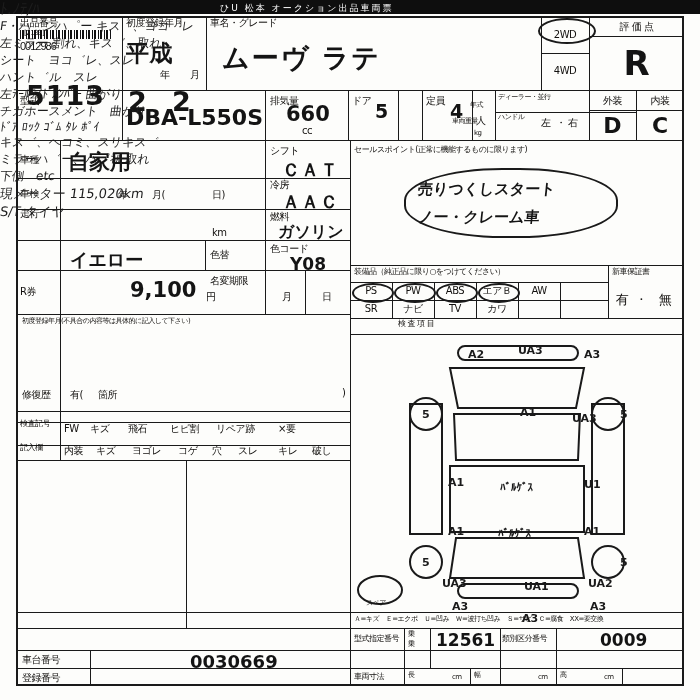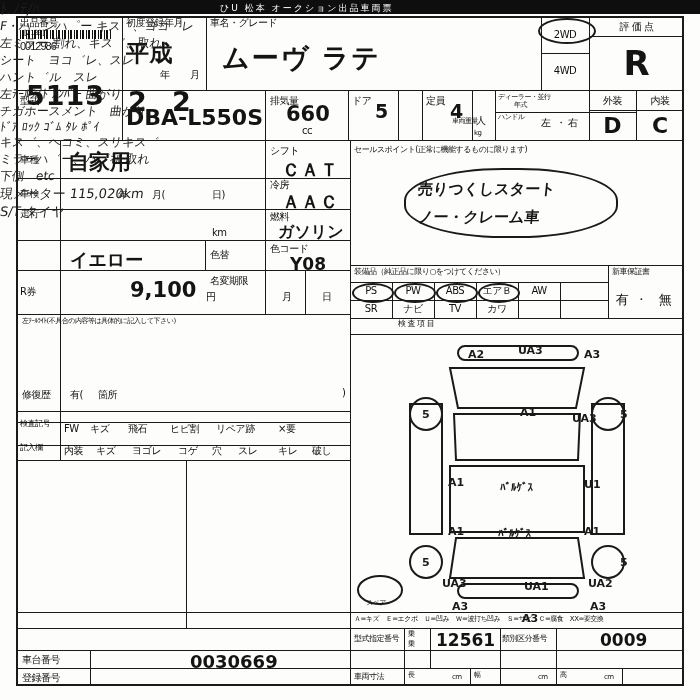--- a/index.html
+++ b/index.html
@@ -185,21 +185,21 @@
 
   <div class="cell lbl" style="left:352px;top:96px;">ドア</div>
   <div class="cell hand" style="left:375px;top:100px;font-size:19px;">5</div>
 
   <div class="cell lbl" style="left:426px;top:96px;">定員</div>
   <div class="cell hand" style="left:450px;top:100px;font-size:19px;">4</div>
   <div class="cell lbl" style="left:476px;top:116px;">人</div>
 
   <div class="ln hl" style="left:495px;top:112px;width:141px;"></div>
   <div class="cell lbl-xs" style="left:498px;top:94px;">ディーラー・並行</div>
-  <div class="cell lbl-xs" style="left:514px;top:102px;">年式</div>
+  <div class="cell lbl-xs" style="left:470px;top:102px;">年式</div>
   <div class="cell lbl-xs" style="left:498px;top:114px;">ハンドル</div>
   <div class="cell lbl" style="left:541px;top:118px;">左</div>
   <div class="cell lbl" style="left:556px;top:118px;">・</div>
   <div class="cell lbl" style="left:568px;top:118px;">右</div>
   <div class="cell lbl-xs" style="left:452px;top:118px;">車両重量</div>
   <div class="cell lbl-xs" style="left:474px;top:130px;">kg</div>
 
   <div class="cell lbl both" style="left:589px;top:92px;width:47px;height:18px;">外装</div>
   <div class="cell lbl both" style="left:636px;top:92px;width:48px;height:18px;">内装</div>
   <div class="ln hl" style="left:589px;top:110px;width:95px;"></div>
@@ -229,21 +229,21 @@
   <div class="cell lbl" style="left:270px;top:244px;">色コード</div>
   <div class="cell hand" style="left:290px;top:254px;font-size:17px;">Y08</div>
 
   <div class="cell lbl vcenter" style="left:20px;top:274px;width:40px;height:36px;">R券</div>
   <div class="cell hand" style="left:130px;top:278px;font-size:21px;">9,100</div>
   <div class="cell lbl" style="left:206px;top:292px;">円</div>
   <div class="cell lbl" style="left:210px;top:276px;">名変期限</div>
   <div class="cell lbl" style="left:282px;top:292px;">月</div>
   <div class="cell lbl" style="left:322px;top:292px;">日</div>
 
-  <div class="cell lbl-xs" style="left:22px;top:318px;width:300px;">左ﾃｰﾙﾗｲﾄ(不具合の内容等は具体的に記入して下さい)</div>
+  <div class="cell lbl-xs" style="left:22px;top:318px;width:300px;">初度登録年月(不具合の内容等は具体的に記入して下さい)</div>
   <div class="cell lbl" style="left:22px;top:390px;">修復歴</div>
   <div class="cell lbl" style="left:70px;top:390px;">有(</div>
   <div class="cell lbl" style="left:98px;top:390px;">箇所</div>
   <div class="cell lbl" style="left:342px;top:388px;">)</div>
 
   <div class="cell lbl-sm" style="left:354px;top:146px;">セールスポイント(正常に機能するものに限ります)</div>
   <div class="note" style="left:418px;top:180px;font-size:15px;">売りつくしスタート</div>
   <div class="note" style="left:418px;top:208px;font-size:15px;">ノー・クレーム車</div>
   <div class="ellipse" style="left:404px;top:168px;width:210px;height:66px;border-radius:46%;"></div>
 

